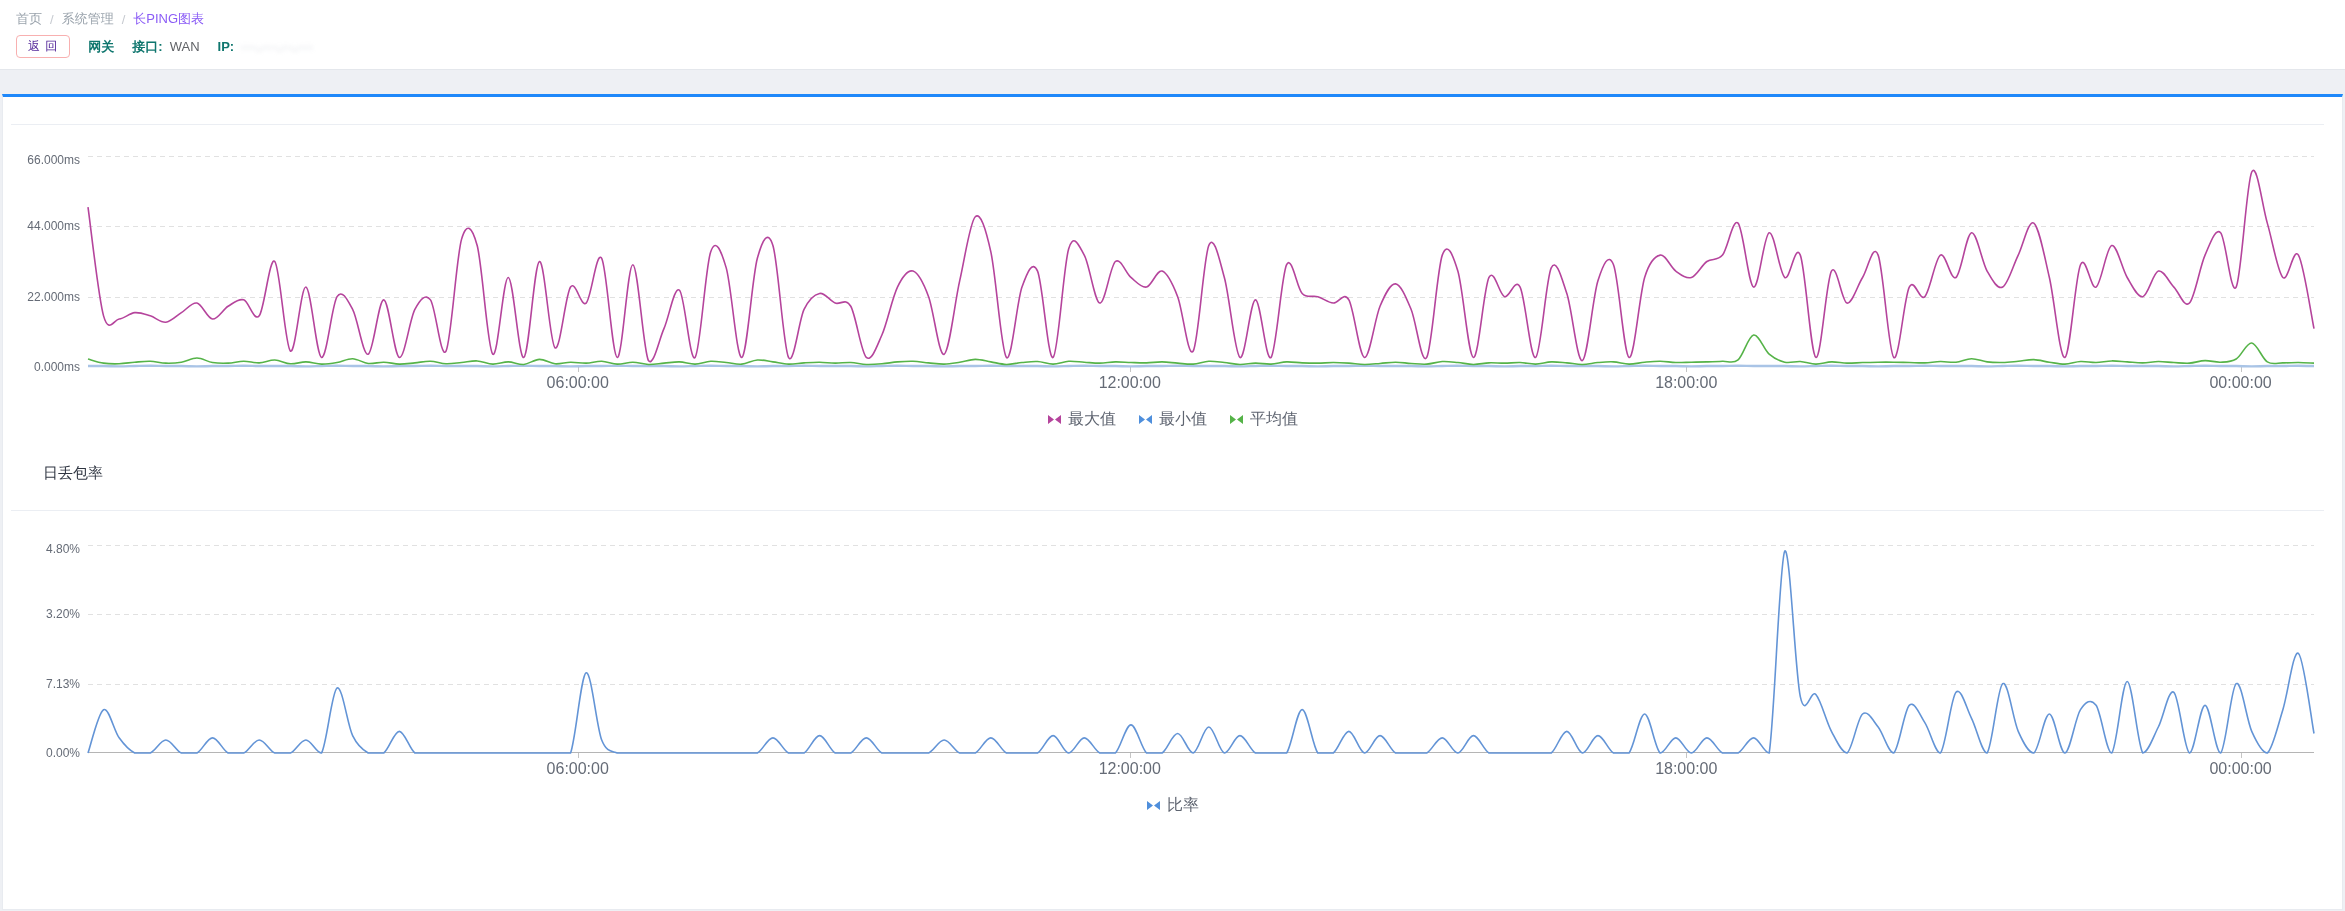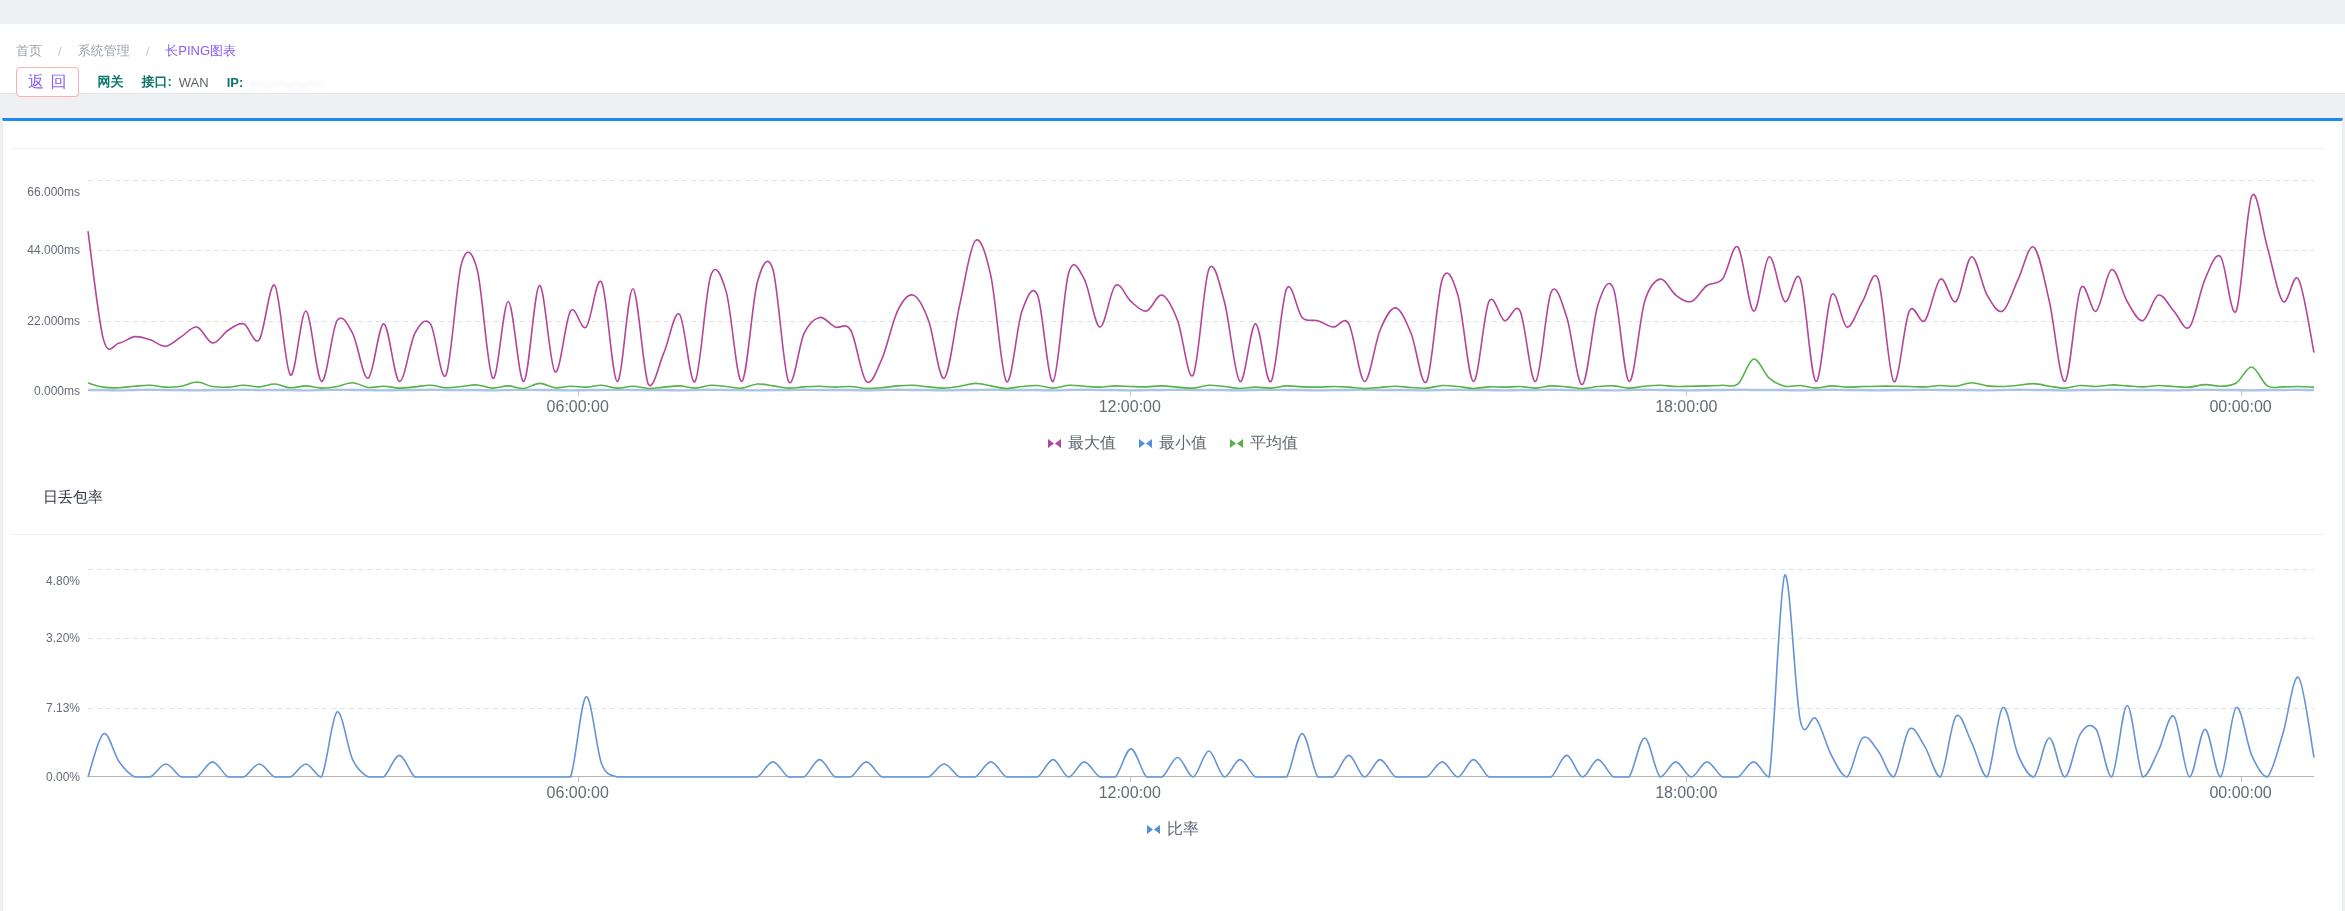--- a/index.html
+++ b/index.html
@@ -1,45 +1,45 @@
 <!DOCTYPE html>
 <html><head>
 <meta charset="utf-8">
 <style>
   * { margin:0; padding:0; box-sizing:border-box; }
   html,body { width:2345px; height:911px; background:#eef0f4; overflow:hidden;
     font-family:"Liberation Sans","DejaVu Sans",sans-serif; }
 
   
   .page-header { background:#fff; height:70px; border-bottom:1px solid #e4e7ec; }
-  .breadcrumb { padding:18px 0 0 16px; font-size:13px; color:#9aa3ac; display:flex; align-items:center; gap:16px;margin-top:24px; }
+  .breadcrumb { padding:10px 0 0 16px; font-size:13px; color:#9aa3ac; display:flex; align-items:center; gap:8px; }
   .breadcrumb .sep { color:#c6cad0; }
   .breadcrumb .crumb { color:#9aa3ac; cursor:pointer; }
   .breadcrumb .crumb.current { color:#8b5cf6; cursor:default; }
   .toolbar { margin:7px 0 0 16px; display:flex; align-items:center; font-size:13px; }
-  .back-btn { height:30px; padding:0 11px; font-size:16px; color:#8b5cf6; background:#fff;
+  .back-btn { height:23px; padding:0 11px; font-size:12px; color:#4c1d95; background:#fff;
     border:1px solid #f8b0b0; border-radius:4px; cursor:pointer; letter-spacing:1px;
     font-family:inherit; }
   .tb-label { font-weight:bold; color:#0f766e; margin-left:18px; }
   .tb-value { color:#606266; margin-left:7px; }
   .ip-redacted { color:#8a94a6; margin-left:7px; filter:blur(2.5px); letter-spacing:1px; user-select:none; }
 
   
   .card { margin:24px 2px 0 2px; background:#fff; border:1px solid #e8ebf0;
     border-top:3px solid #1e88fa; height:816px; }
   .sec-title { padding:28px 0 0 40px; font-size:15px; color:#2f3541; font-weight:normal; }
   .sec-divider { margin:27px 18px 0 8px; border-bottom:1px solid #ebeef3; }
 
   
   .plot-row { position:relative; }
   .plot-row.h1 { height:211px; margin-top:31px; }
   .plot-row.h2 { height:208px; margin-top:34px; }
   .ylabel { position:absolute; left:0; width:77px; text-align:right; font-size:12px;
     color:#656b76; transform:translateY(-50%); }
-  .yl0{top:12px} .yl1{top:33.333%} .yl2{top:66.667%} .yl3{top:100%}
+  .yl0{top:4px} .yl1{top:33.333%} .yl2{top:66.667%} .yl3{top:100%}
   .plot-area { position:absolute; left:85px; right:28px; top:0; bottom:0; }
   .gl { position:absolute; left:0; right:0; height:1px;
     background:repeating-linear-gradient(to right,#e1e1e1 0 5px,transparent 5px 9px); }
   .gl0{top:0} .gl1{top:33.333%} .gl2{top:66.667%}
   .axis-line { position:absolute; left:0; right:0; bottom:0; height:1px; background:#b5b5b5; }
   .tick { position:absolute; top:100%; width:1px; height:5px; background:#c5c5c5; }
   .plot-svg { position:absolute; left:0; top:0; width:100%; height:100%; overflow:visible; display:block; }
   .xrow { position:relative; height:30px; margin:0 28px 0 85px; }
   .xlabel { position:absolute; top:7px; transform:translateX(-50%); font-size:16px; color:#656b76; }
   .xt0{left:22%} .xt1{left:46.8%} .xt2{left:71.8%} .xt3{left:96.7%}

